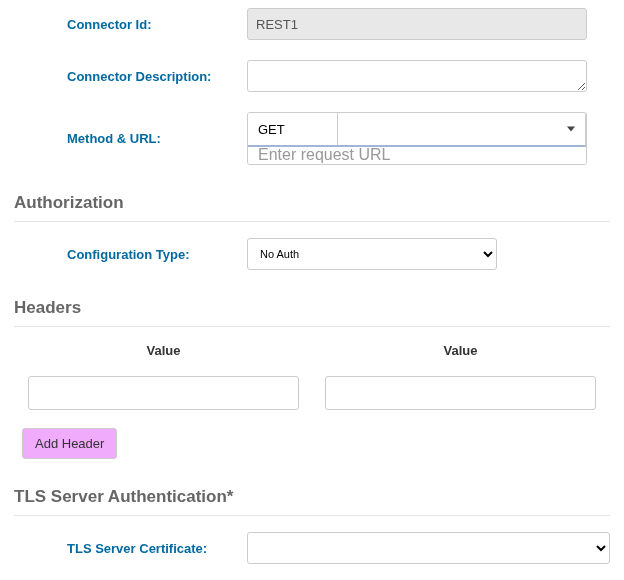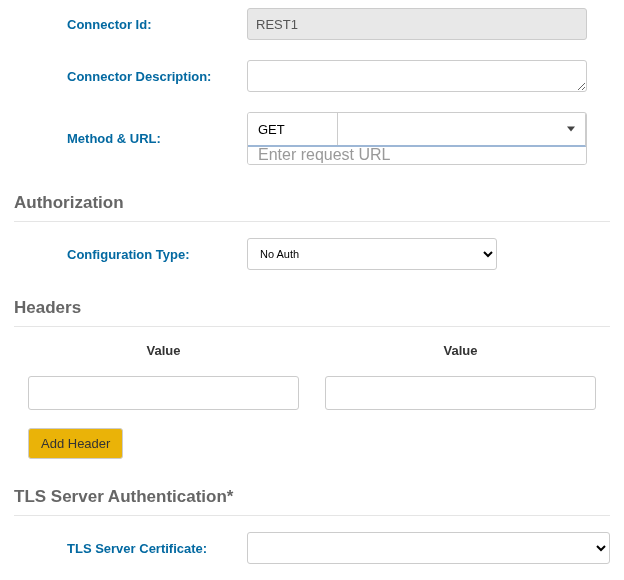--- a/index.html
+++ b/index.html
@@ -152,26 +152,26 @@
       display: flex;
       gap: 26px;
       padding: 0 14px;
       margin-bottom: 18px;
     }
     .headers-inputs .text-input {
       flex: 1;
       height: 34px;
     }
     .add-header-btn {
-      margin-left: 14px;
+      margin-left: 8px;
       padding: 7px 12px;
       font-size: 13px;
       border: 1px solid #ccc;
       border-radius: 3px;
-      background: #eab308;
+      background: #f0abfc;
       cursor: pointer;
       color: #333;
       font-family: inherit;
     }
     .section {
       margin-bottom: 22px;
     }
     .tls-select-area {
       max-width: 400px;
     }

